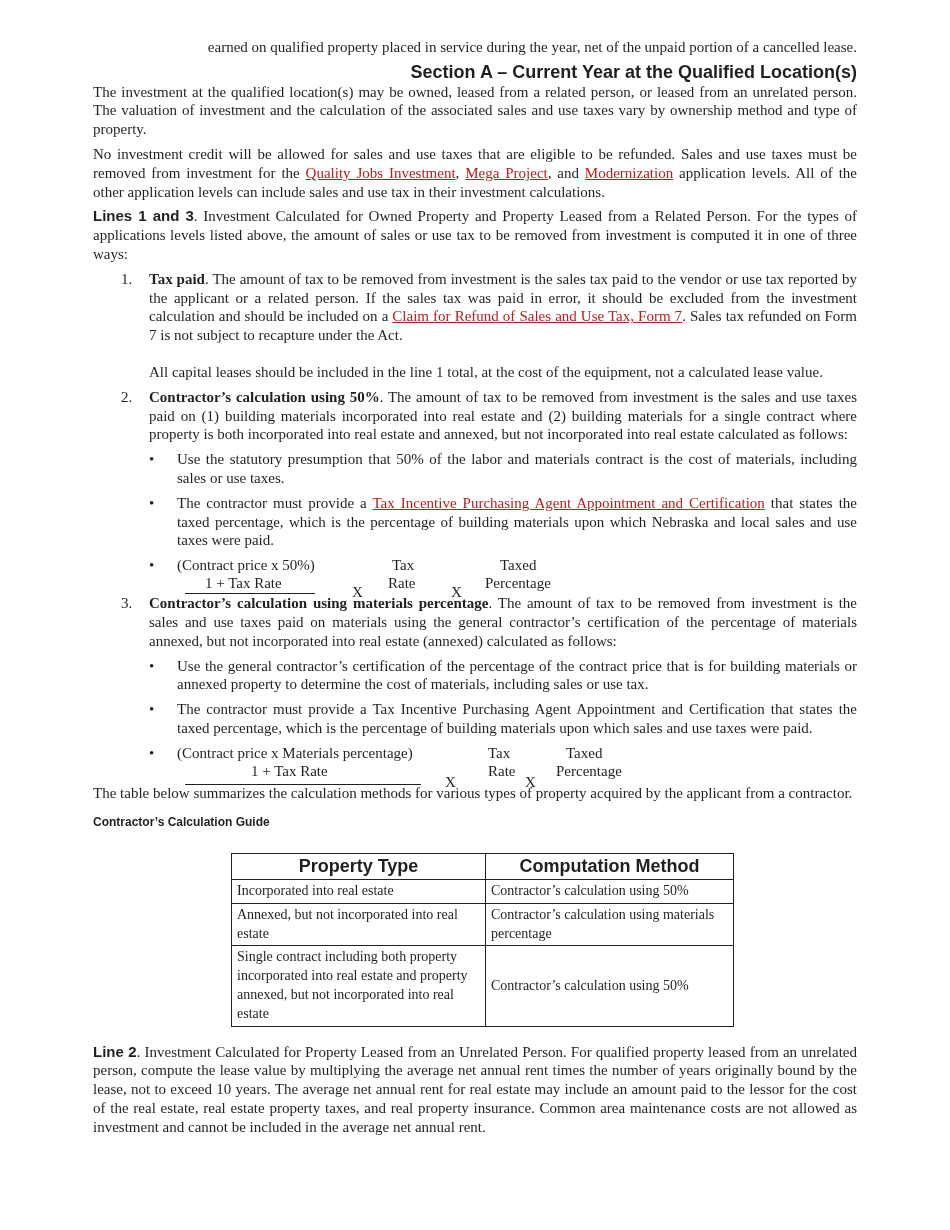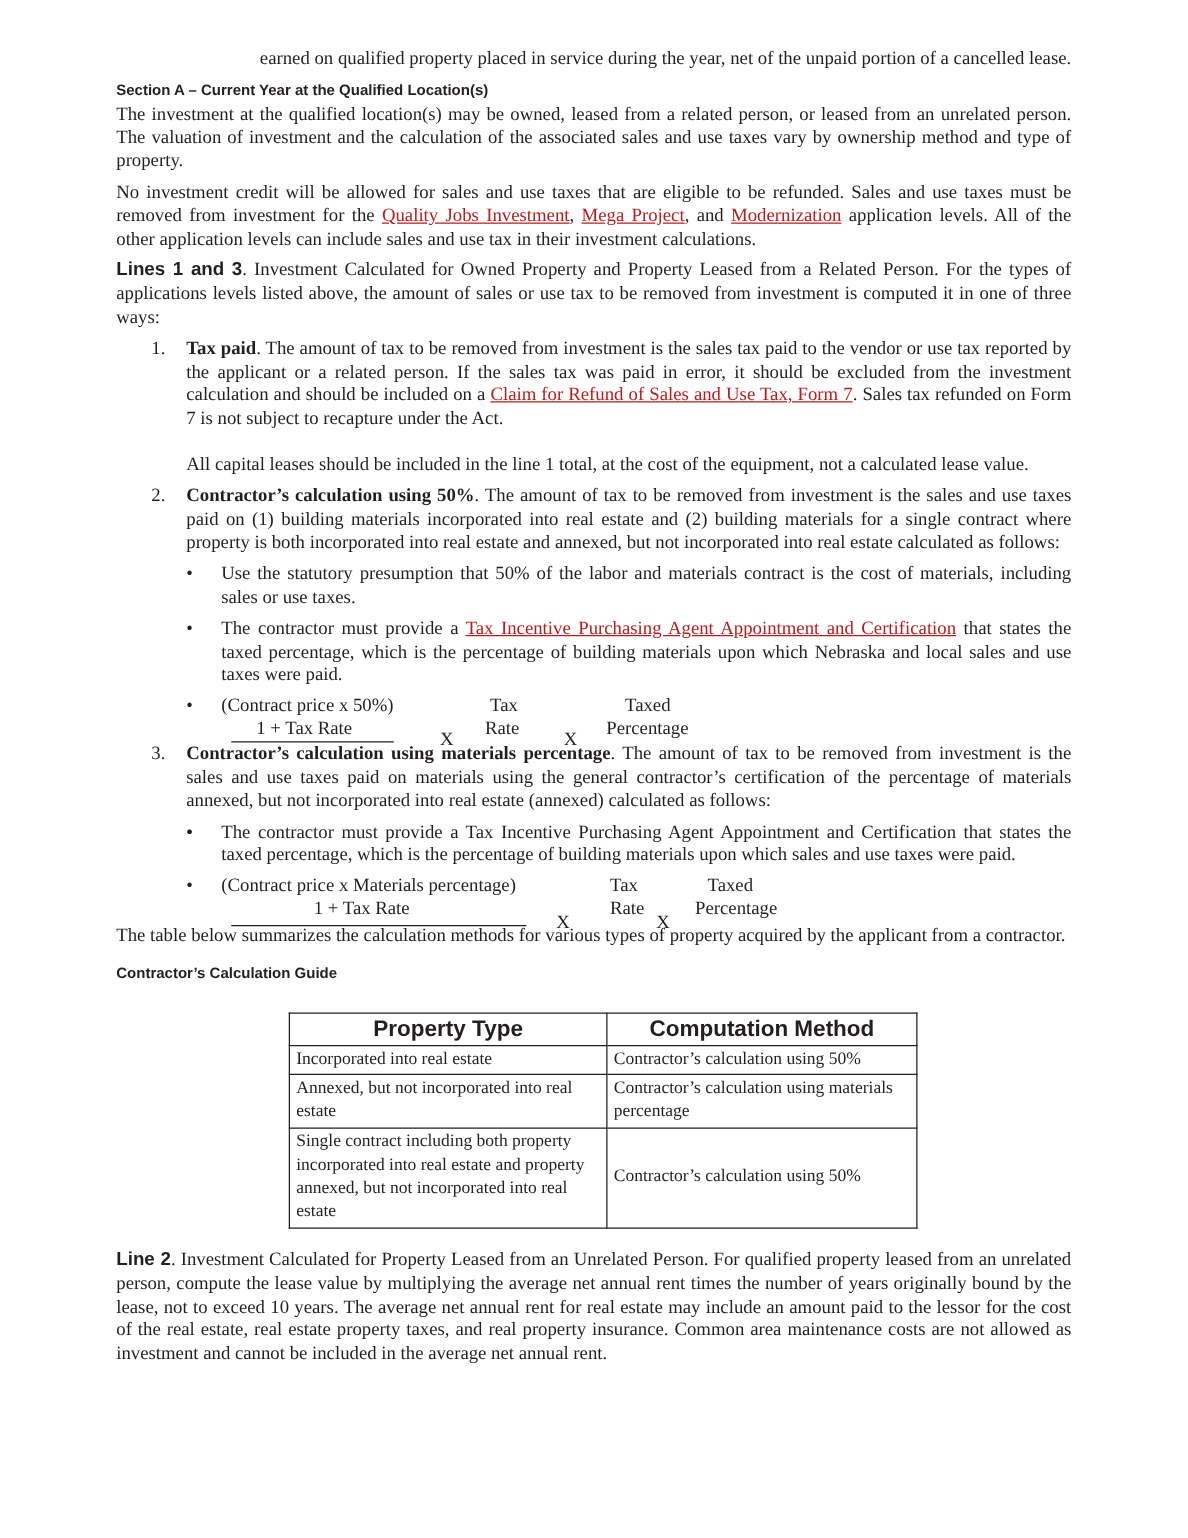--- a/index.html
+++ b/index.html
@@ -1,21 +1,21 @@
 <!DOCTYPE html>
 <html><head>
 <meta charset="utf-8">
 <style>
   html, body { margin: 0; padding: 0; background: #ffffff; }
   body { width: 950px; height: 1230px; position: relative; overflow: hidden;
          font-family: "Liberation Serif", "DejaVu Serif", serif; color: #231f20; }
   .page { position: absolute; left: 93px; top: 38px; width: 764px; font-size: 15px; line-height: 18.8px; }
   p { margin: 0; text-align: justify; }
   .sans { font-family: "Liberation Sans", "DejaVu Sans", sans-serif; }
-  .h-section { text-align: left; font-weight: bold; font-size: 12px; margin: 6px 0 1px 0; }
+  .h-section { text-align: right; font-weight: bold; font-size: 18px; margin: 6px 0 1px 0; }
   .link { color: #b91c1c; text-decoration: underline; cursor: pointer; }
   .mb6 { margin-bottom: 6px; }
   .indent1 { padding-left: 56px; }
   .ol-item { position: relative; padding-left: 56px; }
   .ol-num { position: absolute; left: 28px; top: 0; }
   .bul { position: relative; padding-left: 84px; }
   .bul-dot { position: absolute; left: 56px; top: 0; }
   .formula { position: relative; height: 40px; }
   .formula span { position: absolute; white-space: nowrap; }
   .fbar { position: absolute; height: 1px; background: #231f20; }
@@ -70,20 +70,21 @@
     <span style="left:407px;top:0;">Taxed</span>
     <span style="left:392px;top:18px;">Percentage</span>
   </div>
 
   <div class="ol-item mb6">
     <span class="ol-num">3.</span>
     <p><b>Contractor’s calculation using materials percentage</b><span>. The amount of tax to be removed from investment is the sales and use taxes paid on materials using the general contractor’s certification of the percentage of materials annexed, but not incorporated into real estate (annexed) calculated as follows:</span></p>
   </div>
   <div class="bul mb6">
     <span class="bul-dot">•</span>
+    <p>Use the general contractor’s certification of the percentage of the contract price that is for building materials or annexed property to determine the cost of materials, including sales or use tax.</p>
   </div>
   <div class="bul mb6">
     <span class="bul-dot">•</span>
     <p>The contractor must provide a Tax Incentive Purchasing Agent Appointment and Certification that states the taxed percentage, which is the percentage of building materials upon which sales and use taxes were paid.</p>
   </div>
   <div class="formula" style="height:40px;">
     <span style="left:56px;top:0;">•</span>
     <span style="left:84px;top:0;">(Contract price x Materials percentage)</span>
     <span style="left:158px;top:18px;">1 + Tax Rate</span>
     <div class="fbar" style="left:92px;top:40px;width:236px;"></div>

